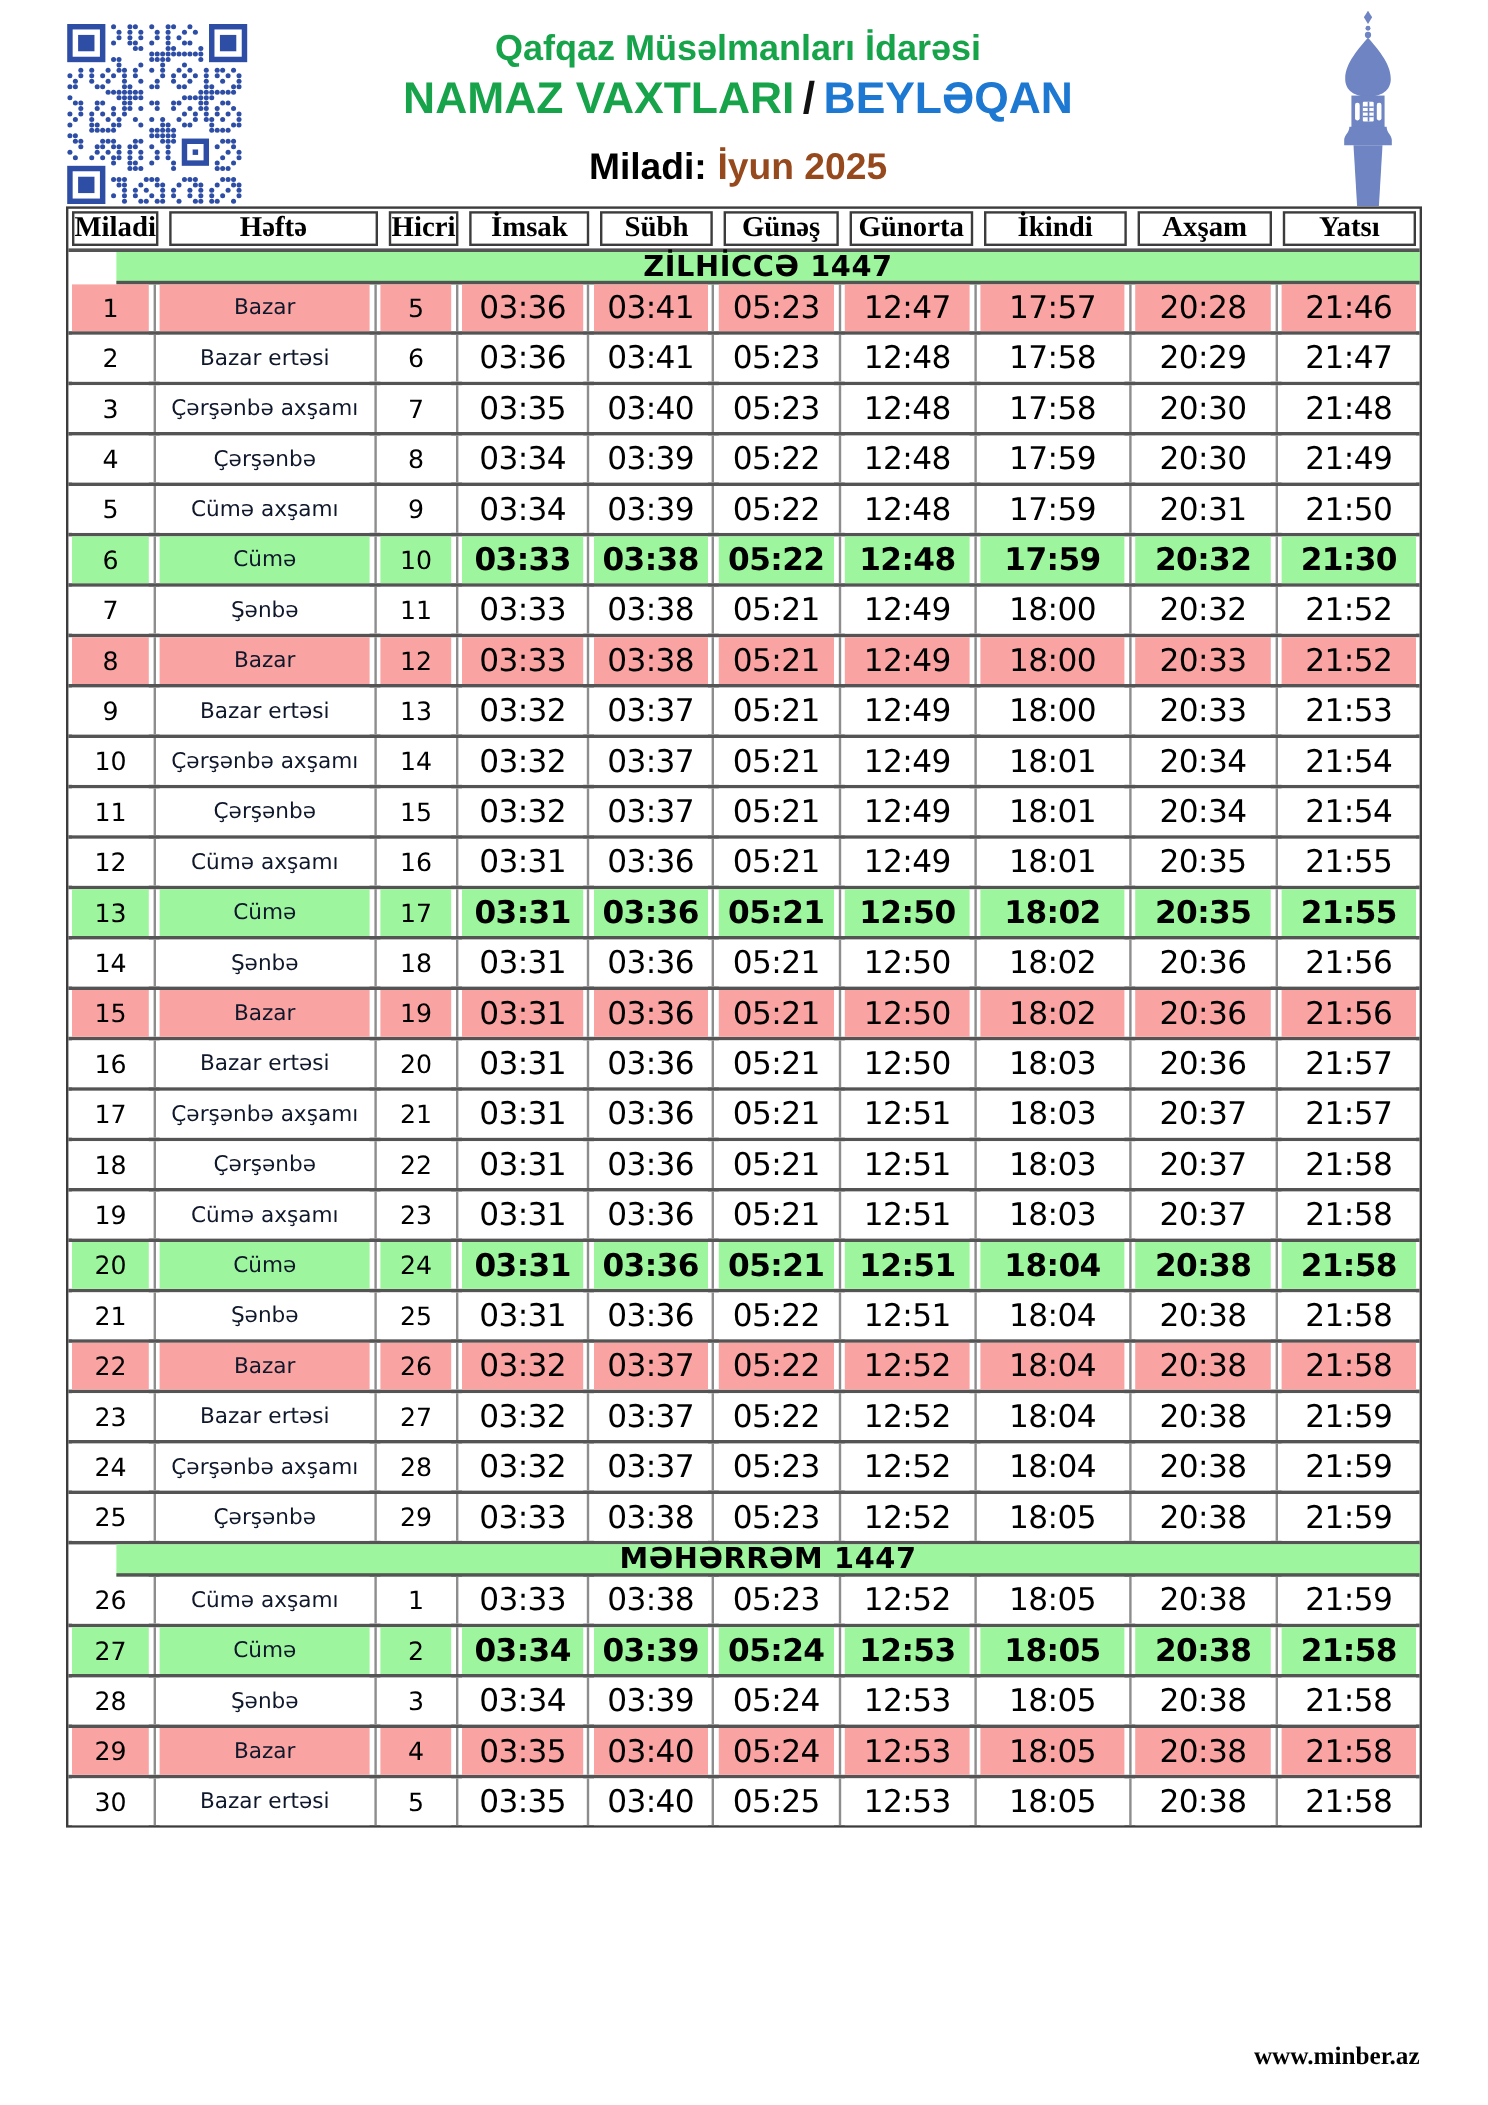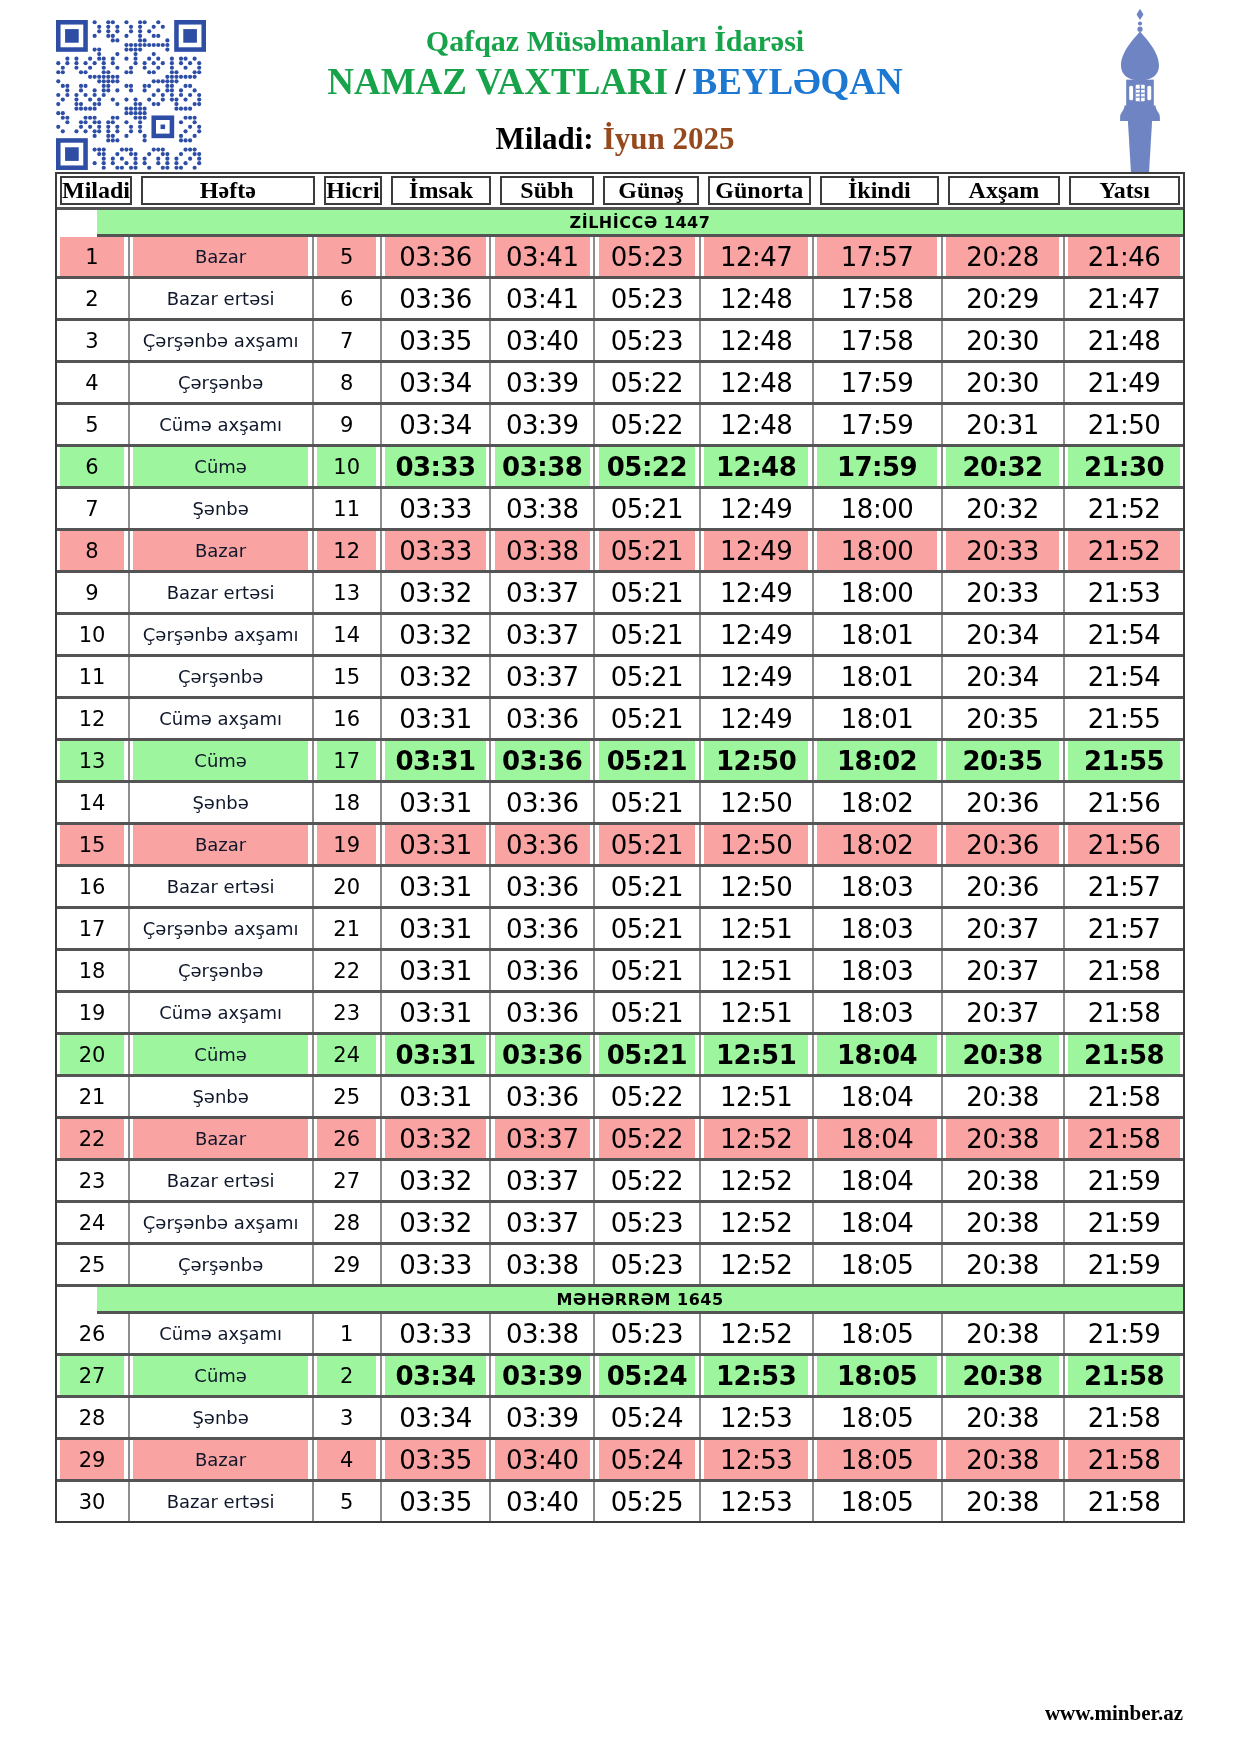--- a/index.html
+++ b/index.html
@@ -5,41 +5,41 @@
   html,body{margin:0;padding:0;}
   body{
     width:1240px;height:1754px;position:relative;background:#fff;overflow:hidden;
     font-family:"DejaVu Sans",sans-serif;color:#000;
   }
   
   .page-head{position:relative;height:172px;}
   .qr{position:absolute;left:55px;top:20px;width:152px;height:150px;}
   .minaret{position:absolute;right:56px;top:8px;width:88px;height:164px;}
   .titles{position:absolute;left:140px;right:150px;top:24px;text-align:center;
-          font-family:Liberation Serif, serif;font-weight:bold;line-height:1.12;}
+          font-family:Liberation Sans, sans-serif;font-weight:bold;line-height:1.12;}
   .t1{font-size:30px;color:var(--title-green);}
   .t2{font-size:37px;margin-top:3px;}
   .t2 .green{color:var(--title-green);}
   .t2 .sep{color:#111;margin:0 7px;}
   .t2 .blue{color:var(--city-blue);}
   .t3{font-size:31px;margin-top:20px;}
   .t3 .val{color:var(--month-brown);margin-left:9px;}
   .t4{font-size:32px;margin-top:1px;}
   .t4 .val{color:var(--hicri-green);margin-left:9px;}
   
   .timetable{position:absolute;left:55px;top:172px;width:1130px;
              border:2px solid #3c3c3c;background:#fff;box-sizing:border-box;}
   .grid10{display:grid;column-gap:9px;padding:0 3px;
           grid-template-columns:63fr 172fr 58fr 99fr 93fr 95fr 102fr 118fr 111fr 110fr;}
   .t-head{border-bottom:3px solid var(--row-line);padding-top:2px;padding-bottom:2px;}
   .h-cell{height:25px;border:2px solid #3c3c3c;display:flex;align-items:center;justify-content:center;
           font-family:"Liberation Serif",serif;font-weight:bold;font-size:24px;background:#fff;}
   .band{height:24px;background:var(--band-green);border-bottom:3px solid var(--row-line);
         display:flex;align-items:center;justify-content:center;
-        font-weight:bold;font-size:16px;letter-spacing:.5px;margin-left:40px;}
+        font-weight:bold;font-size:24px;letter-spacing:.5px;margin-left:40px;}
   .t-row{border-bottom:3px solid var(--row-line);}
   .t-row:last-child{border-bottom:none;}
   .cell{position:relative;height:39px;display:flex;align-items:center;justify-content:center;background:#fff;}
   .cell:not(:last-child)::after{content:"";position:absolute;right:-5.5px;top:0;bottom:0;width:2px;
         background:var(--grid-gray);}
   .num{font-size:21px;}
   .day{font-size:18px;color:#0f172a;}
   .time{font-size:26px;letter-spacing:-.5px;}
   .row-sunday .cell{background:var(--sunday-pink);}
   .row-friday .cell{background:var(--friday-green);}
@@ -747,21 +747,21 @@
         <div class="cell day">Çərşənbə</div>
         <div class="cell num">29</div>
         <div class="cell time">03:33</div>
         <div class="cell time">03:38</div>
         <div class="cell time">05:23</div>
         <div class="cell time">12:52</div>
         <div class="cell time">18:05</div>
         <div class="cell time">20:38</div>
         <div class="cell time">21:59</div>
       </div>
-      <div class="band">MƏHƏRRƏM 1645</div>
+      <div class="band">MƏHƏRRƏM 1447</div>
       <div class="t-row grid10">
         <div class="cell num">26</div>
         <div class="cell day">Cümə axşamı</div>
         <div class="cell num">1</div>
         <div class="cell time">03:33</div>
         <div class="cell time">03:38</div>
         <div class="cell time">05:23</div>
         <div class="cell time">12:52</div>
         <div class="cell time">18:05</div>
         <div class="cell time">20:38</div>

